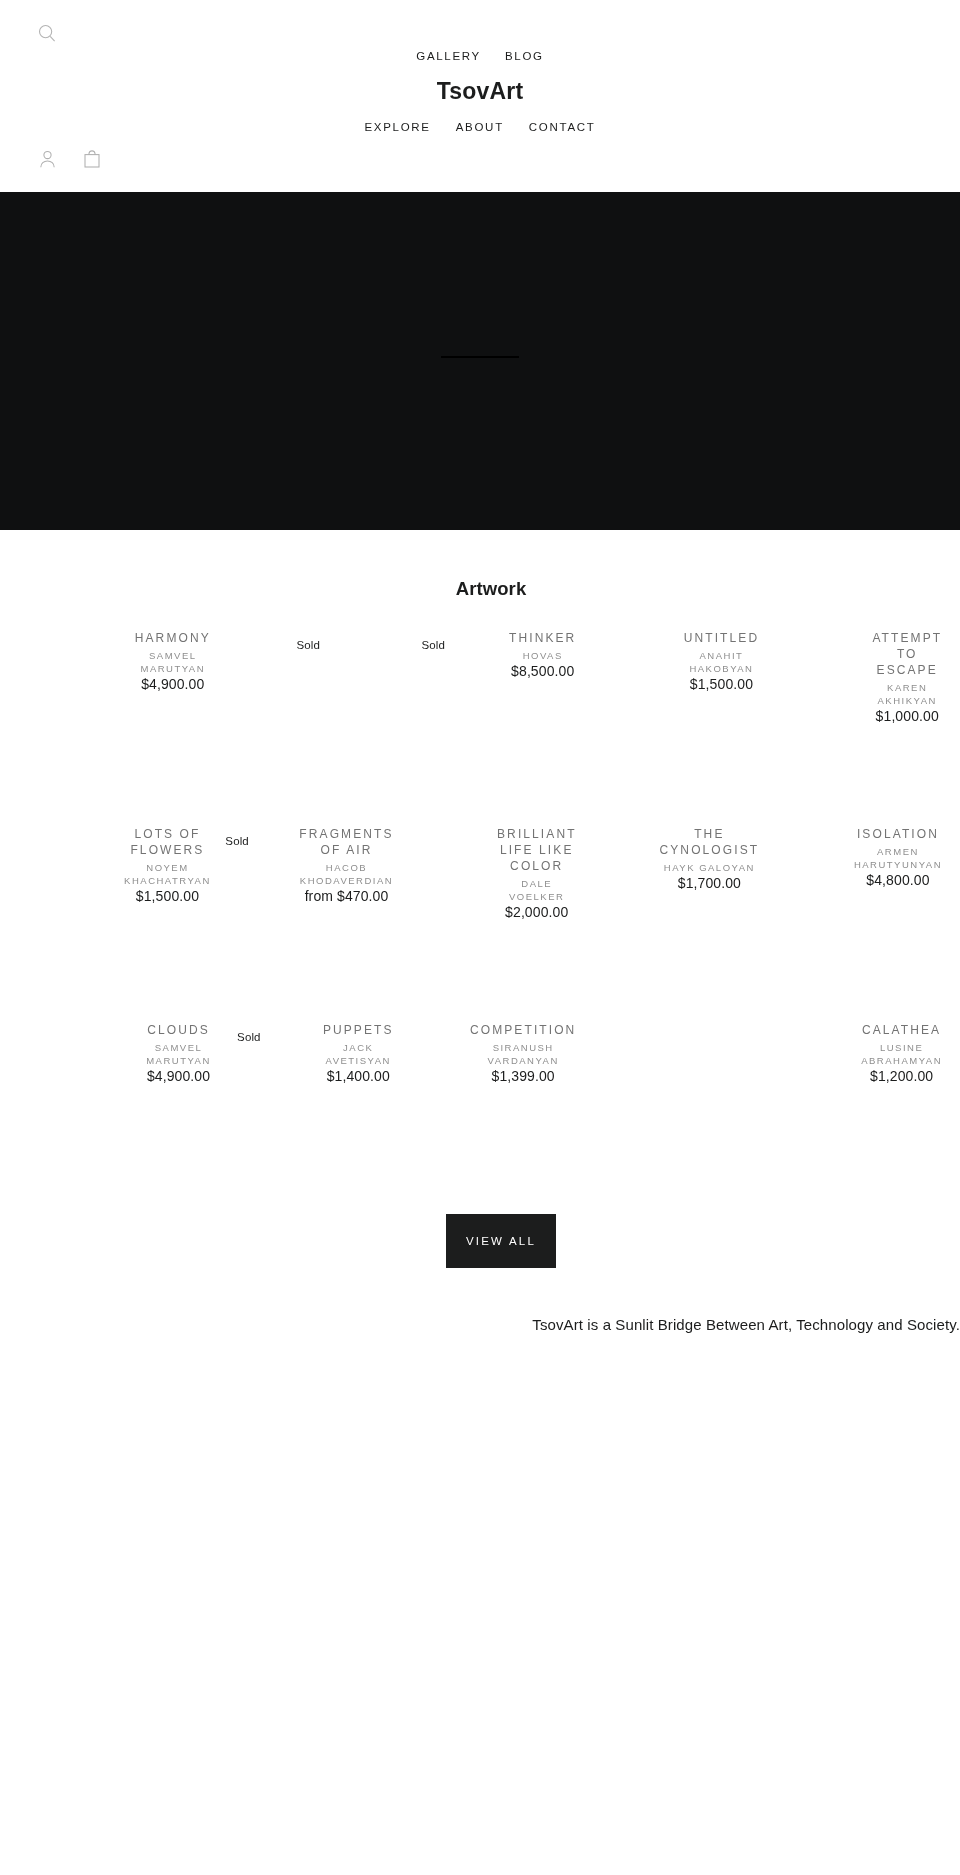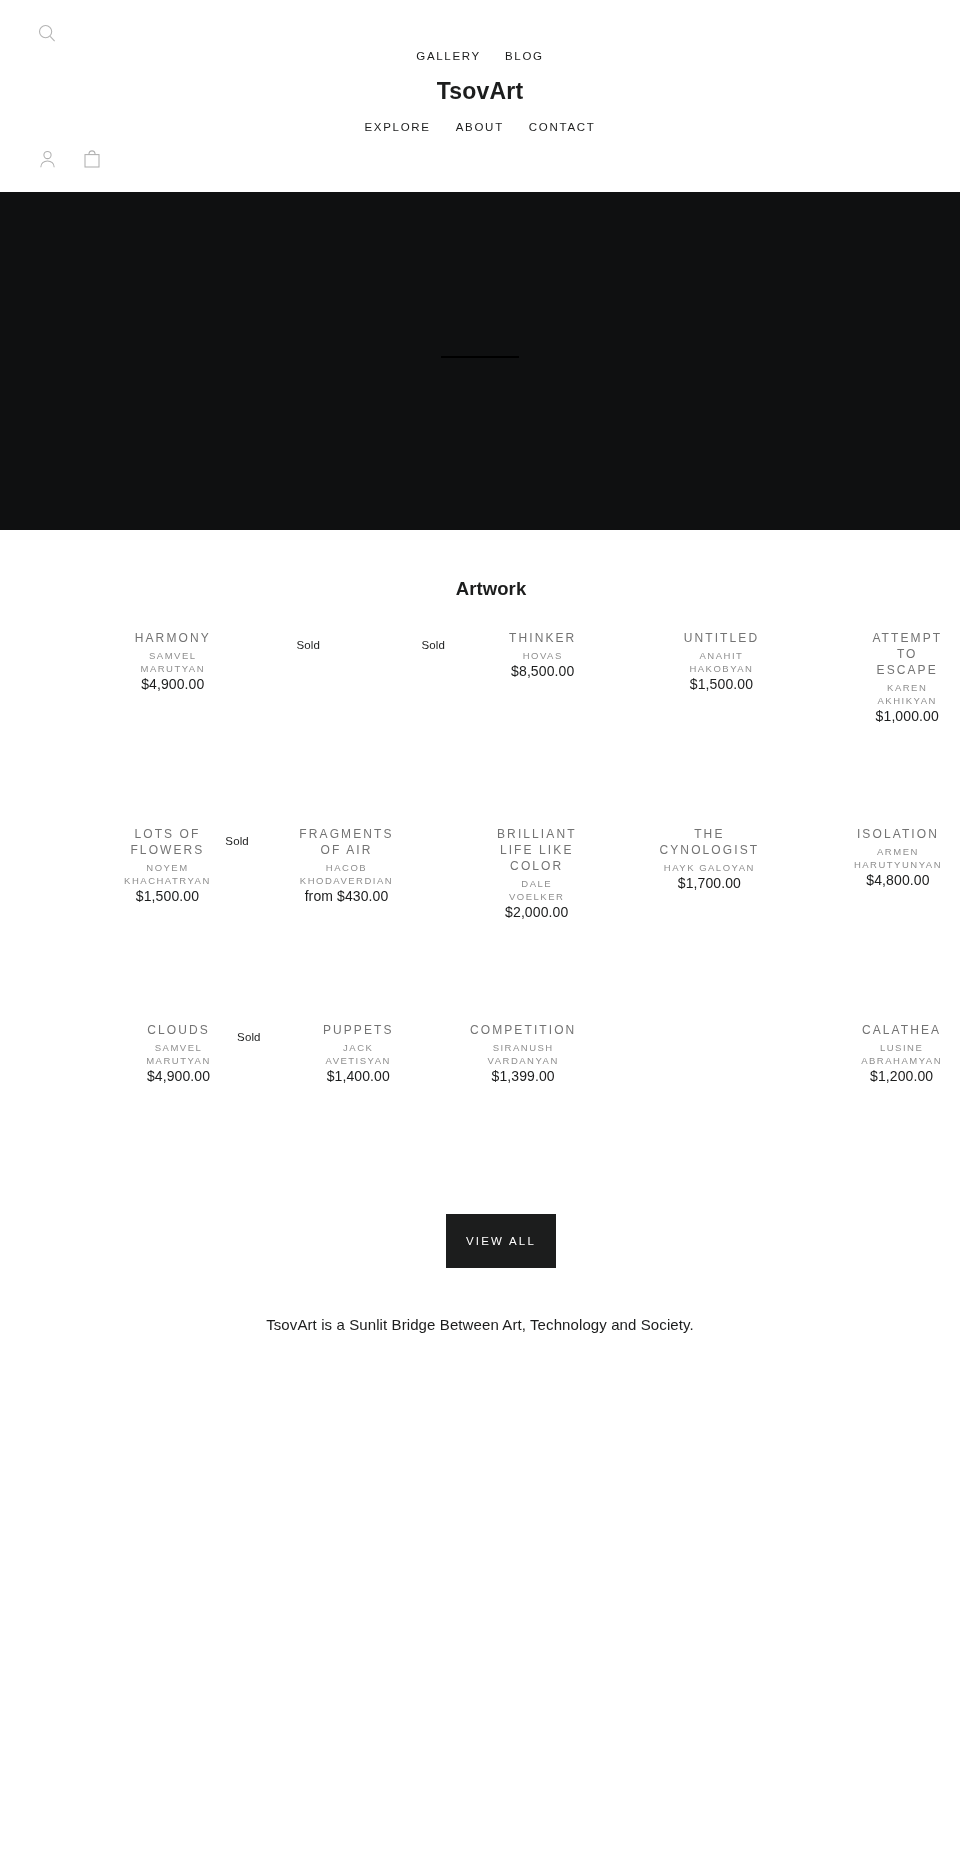--- a/index.html
+++ b/index.html
@@ -213,21 +213,21 @@
     cursor: pointer;
     display: flex;
     align-items: center;
     justify-content: center;
     text-align: center;
     margin-left: 20px;
   }
 
   
   .tagline {
-    text-align: center;
+    text-align: right;
     margin-top: 48px;
     font-size: 15px;
     color: #1c1d1d;
     letter-spacing: 0.1px;
   }
 </style>
 </head>
 <body>
 
 <header class="site-header">
@@ -349,21 +349,21 @@
       </div>
     </article>
 
     <article class="product-card">
       <div class="card-media">
         <span class="sold-badge">Sold</span>
       </div>
       <div class="card-info">
         <div class="card-title">FRAGMENTS OF AIR</div>
         <div class="card-artist">HACOB KHODAVERDIAN</div>
-        <div class="card-price">from $430.00</div>
+        <div class="card-price">from $470.00</div>
       </div>
     </article>
 
     <article class="product-card">
       <div class="card-media">
         
       </div>
       <div class="card-info">
         <div class="card-title">BRILLIANT LIFE LIKE COLOR</div>
         <div class="card-artist">DALE VOELKER</div>

